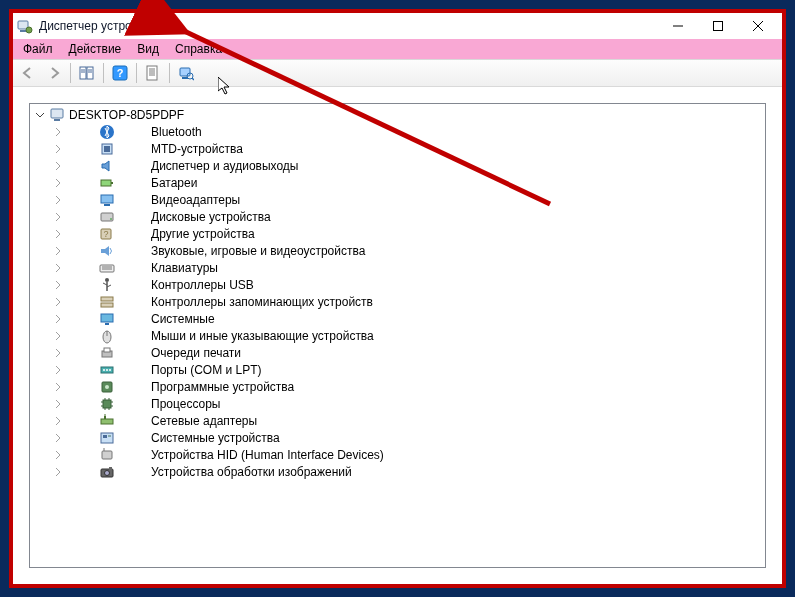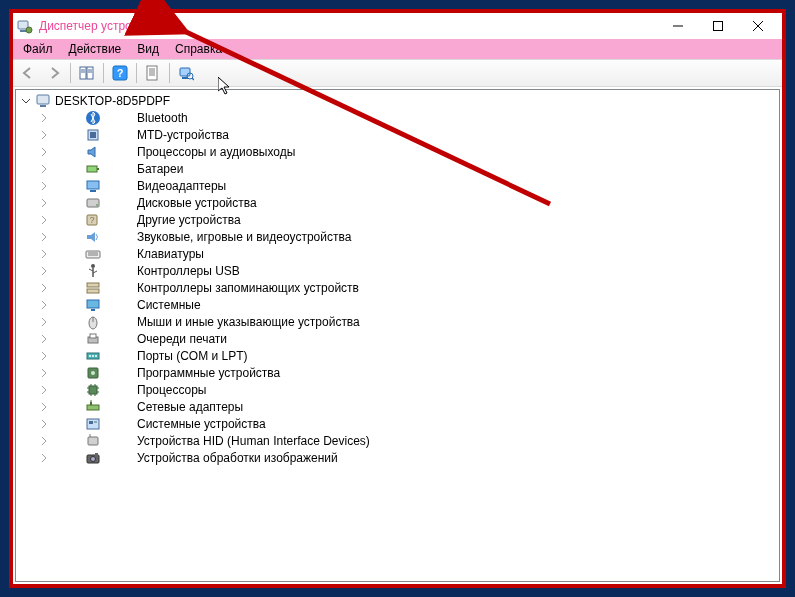--- a/index.html
+++ b/index.html
@@ -25,21 +25,21 @@
     flex-direction: column;
   }
   .titlebar {
     height: 26px;
     display: flex;
     align-items: center;
     padding: 0 4px;
     background: #ffffff;
   }
   .titlebar .app-icon { width: 16px; height: 16px; margin-right: 6px; display:flex; align-items:center; justify-content:center;}
-  .titlebar .title { flex: 0 0 auto; color:#ec4899; }
+  .titlebar .title { flex: 0 0 auto; color:#0f172a; }
   .titlebar .spacer { flex: 1; }
   .win-controls { display:flex; }
   .win-btn {
     width: 40px; height: 26px; display:flex; align-items:center; justify-content:center;
   }
   .win-btn svg { pointer-events:none; }
 
   .menubar {
     height: 20px;
     display:flex;
@@ -64,21 +64,21 @@
     width: 22px; height: 22px;
     display:flex; align-items:center; justify-content:center;
     border:1px solid transparent;
     margin: 0 1px;
   }
   .tool-sep { width:1px; height:20px; background:#c0c0c0; margin:0 3px; }
 
   .content {
     flex:1;
     border:1px solid #828790;
-    margin: 2px;
+    margin: 16px;
     background:#ffffff;
     overflow-y:auto;
     padding-top:2px;
   }
   .tree-row {
     display:flex;
     align-items:center;
     height:17px;
     padding-left: 4px;
     white-space: nowrap;
@@ -250,21 +250,21 @@
           <span class="expander">
             <svg width="10" height="10" viewBox="0 0 10 10">
               <path d="M3 1 L7 5 L3 9" fill="none" stroke="#a0a0a0"></path>
             </svg>
           </span>
           <span class="node-icon">
             <svg width="16" height="16" viewBox="0 0 16 16">
               <path d="M3 6 L6 6 L10 3 L10 13 L6 10 L3 10 Z" fill="#6aa0d8" stroke="#2a6db0"></path>
             </svg>
           </span>
-          <span>Процессоры и аудиовыходы</span>
+          <span>Диспетчер и аудиовыходы</span>
         </div>
         <div class="tree-row indent-2">
           <span class="expander">
             <svg width="10" height="10" viewBox="0 0 10 10">
               <path d="M3 1 L7 5 L3 9" fill="none" stroke="#a0a0a0"></path>
             </svg>
           </span>
           <span class="node-icon">
             <svg width="16" height="16" viewBox="0 0 16 16">
               <rect x="2" y="5" width="10" height="6" fill="#8fd67a" stroke="#4a7030"></rect>

